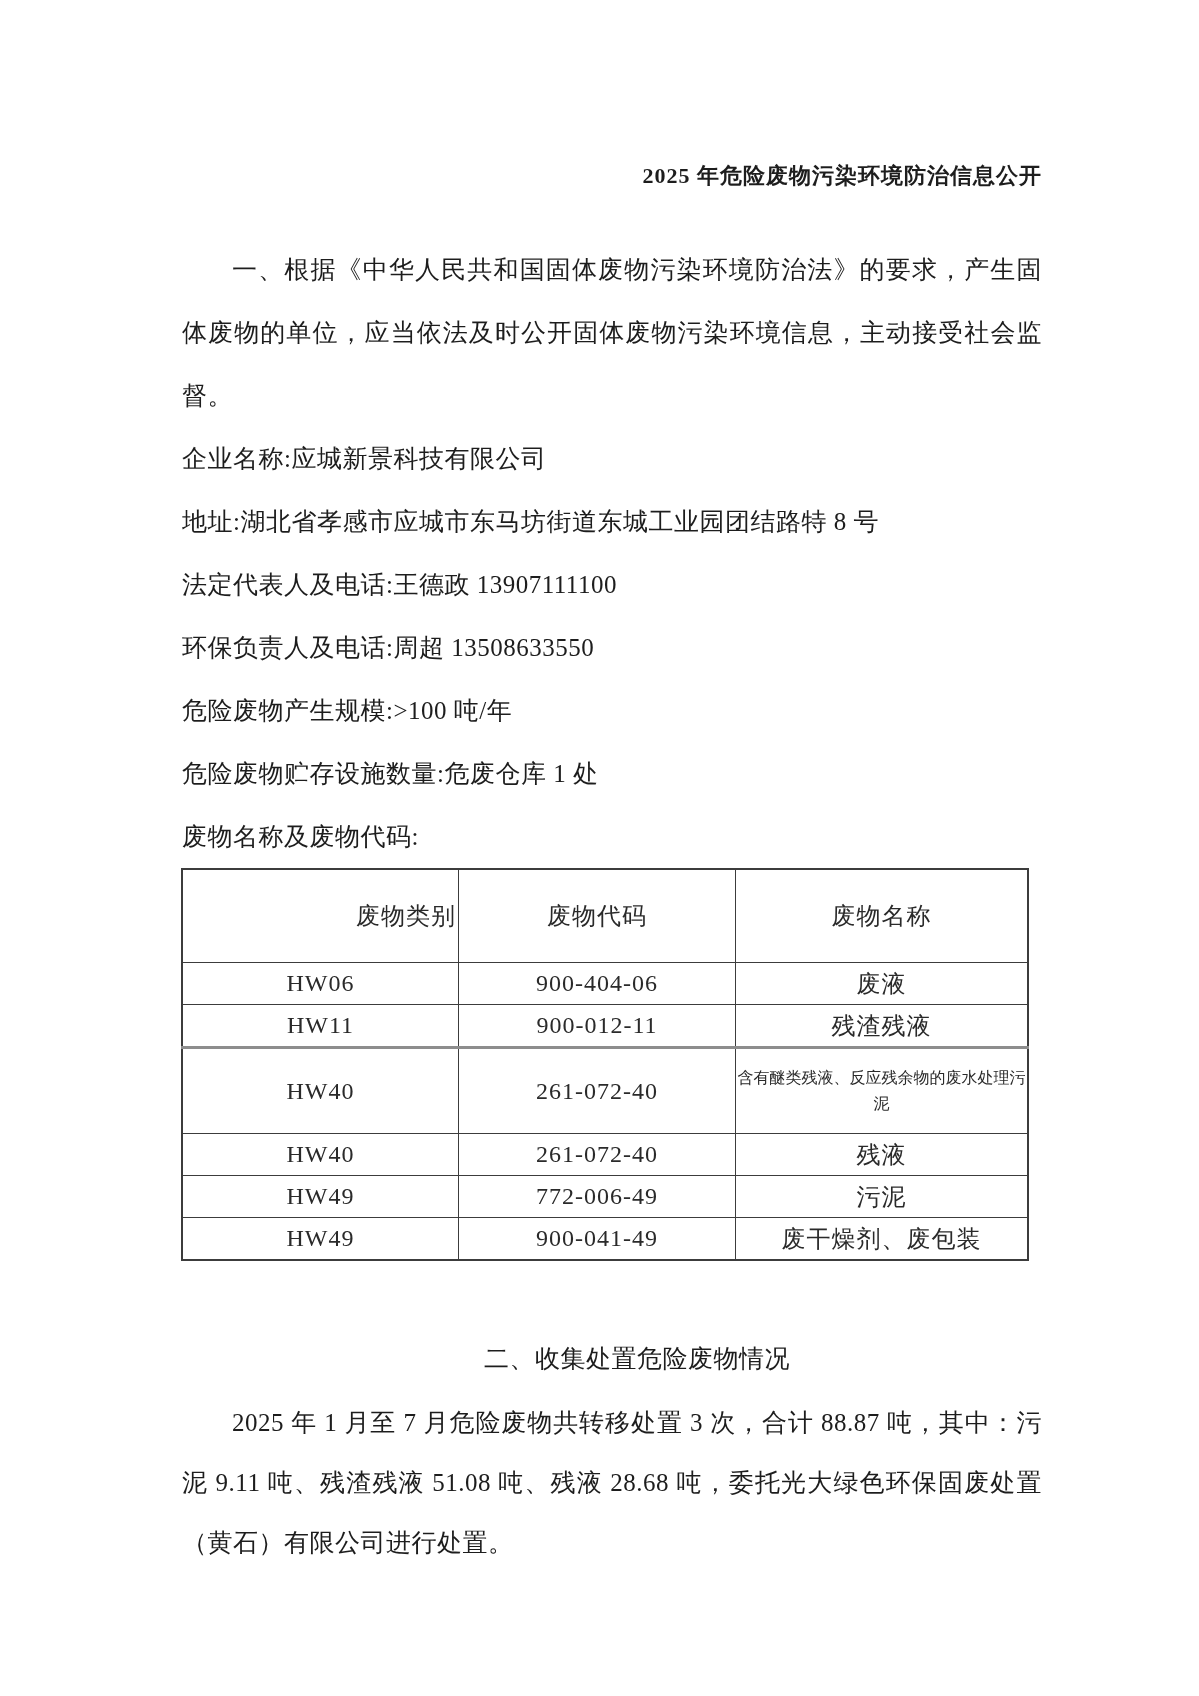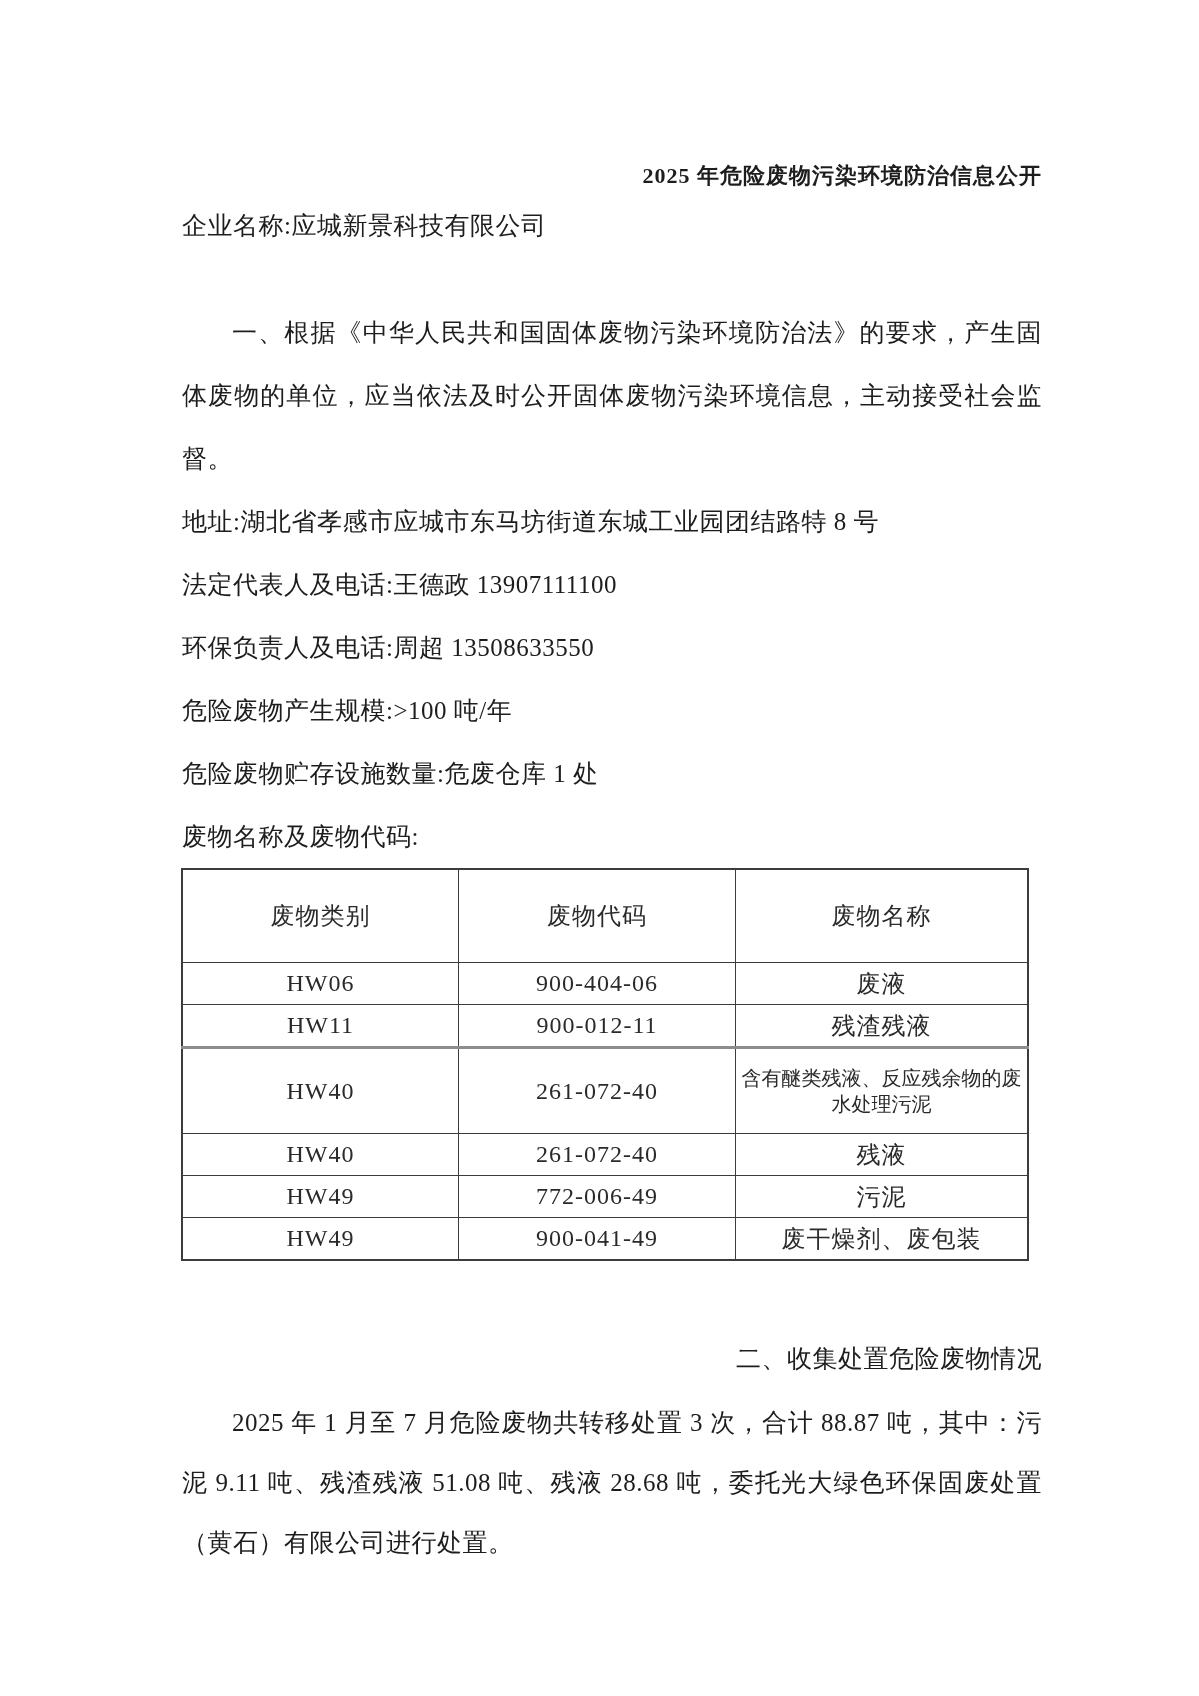--- a/index.html
+++ b/index.html
@@ -61,56 +61,56 @@
   .waste-table td {
     border: 1px solid #3c3c3c;
     text-align: center;
     vertical-align: middle;
     padding: 0 2px;
     font-weight: normal;
     letter-spacing: 1px;
   }
   .waste-table th { height: 92px; }
   .waste-table td { height: 41px; }
-  .waste-table .col-category { width: 271px; }
+  .waste-table .col-category { width: 271px; text-align: right; }
   .waste-table .col-code     { width: 272px; border-radius: 7px; }
   .waste-table .col-name     { width: 287px; }
   .waste-table tr.divider-thick td {
     border-bottom: 3px solid #8d8d8d;
   }
   .waste-table td.wrap-cell {
-    font-size: 20px;
+    font-size: 16px;
     line-height: 26px;
     padding: 16px 0;
     letter-spacing: 0;
     margin-top: 16px;
   }
   .section2-heading {
     margin-top: 68px;
     line-height: 60px;
     text-indent: 2em;
-    text-align: right;
+    text-align: center;
   }
   .section2-para {
     margin-top: 4px;
     line-height: 60px;
     text-indent: 2em;
   }
 </style>
 </head>
 <body>
 
 <div class="page">
   <div class="content">
 
     <h1 class="doc-title">2025 年危险废物污染环境防治信息公开</h1>
 
+    <p class="para intro">一、根据《中华人民共和国固体废物污染环境防治法》的要求，产生固体废物的单位，应当依法及时公开固体废物污染环境信息，主动接受社会监督。</p>
+
     <p class="para field">企业名称:应城新景科技有限公司</p>
-
-    <p class="para intro">一、根据《中华人民共和国固体废物污染环境防治法》的要求，产生固体废物的单位，应当依法及时公开固体废物污染环境信息，主动接受社会监督。</p>
     <p class="para field">地址:湖北省孝感市应城市东马坊街道东城工业园团结路特 8 号</p>
     <p class="para field">法定代表人及电话:王德政 13907111100</p>
     <p class="para field">环保负责人及电话:周超 13508633550</p>
     <p class="para field">危险废物产生规模:&gt;100 吨/年</p>
     <p class="para field">危险废物贮存设施数量:危废仓库 1 处</p>
     <p class="para field">废物名称及废物代码:</p>
 
     <table class="waste-table">
       <thead>
         <tr>

